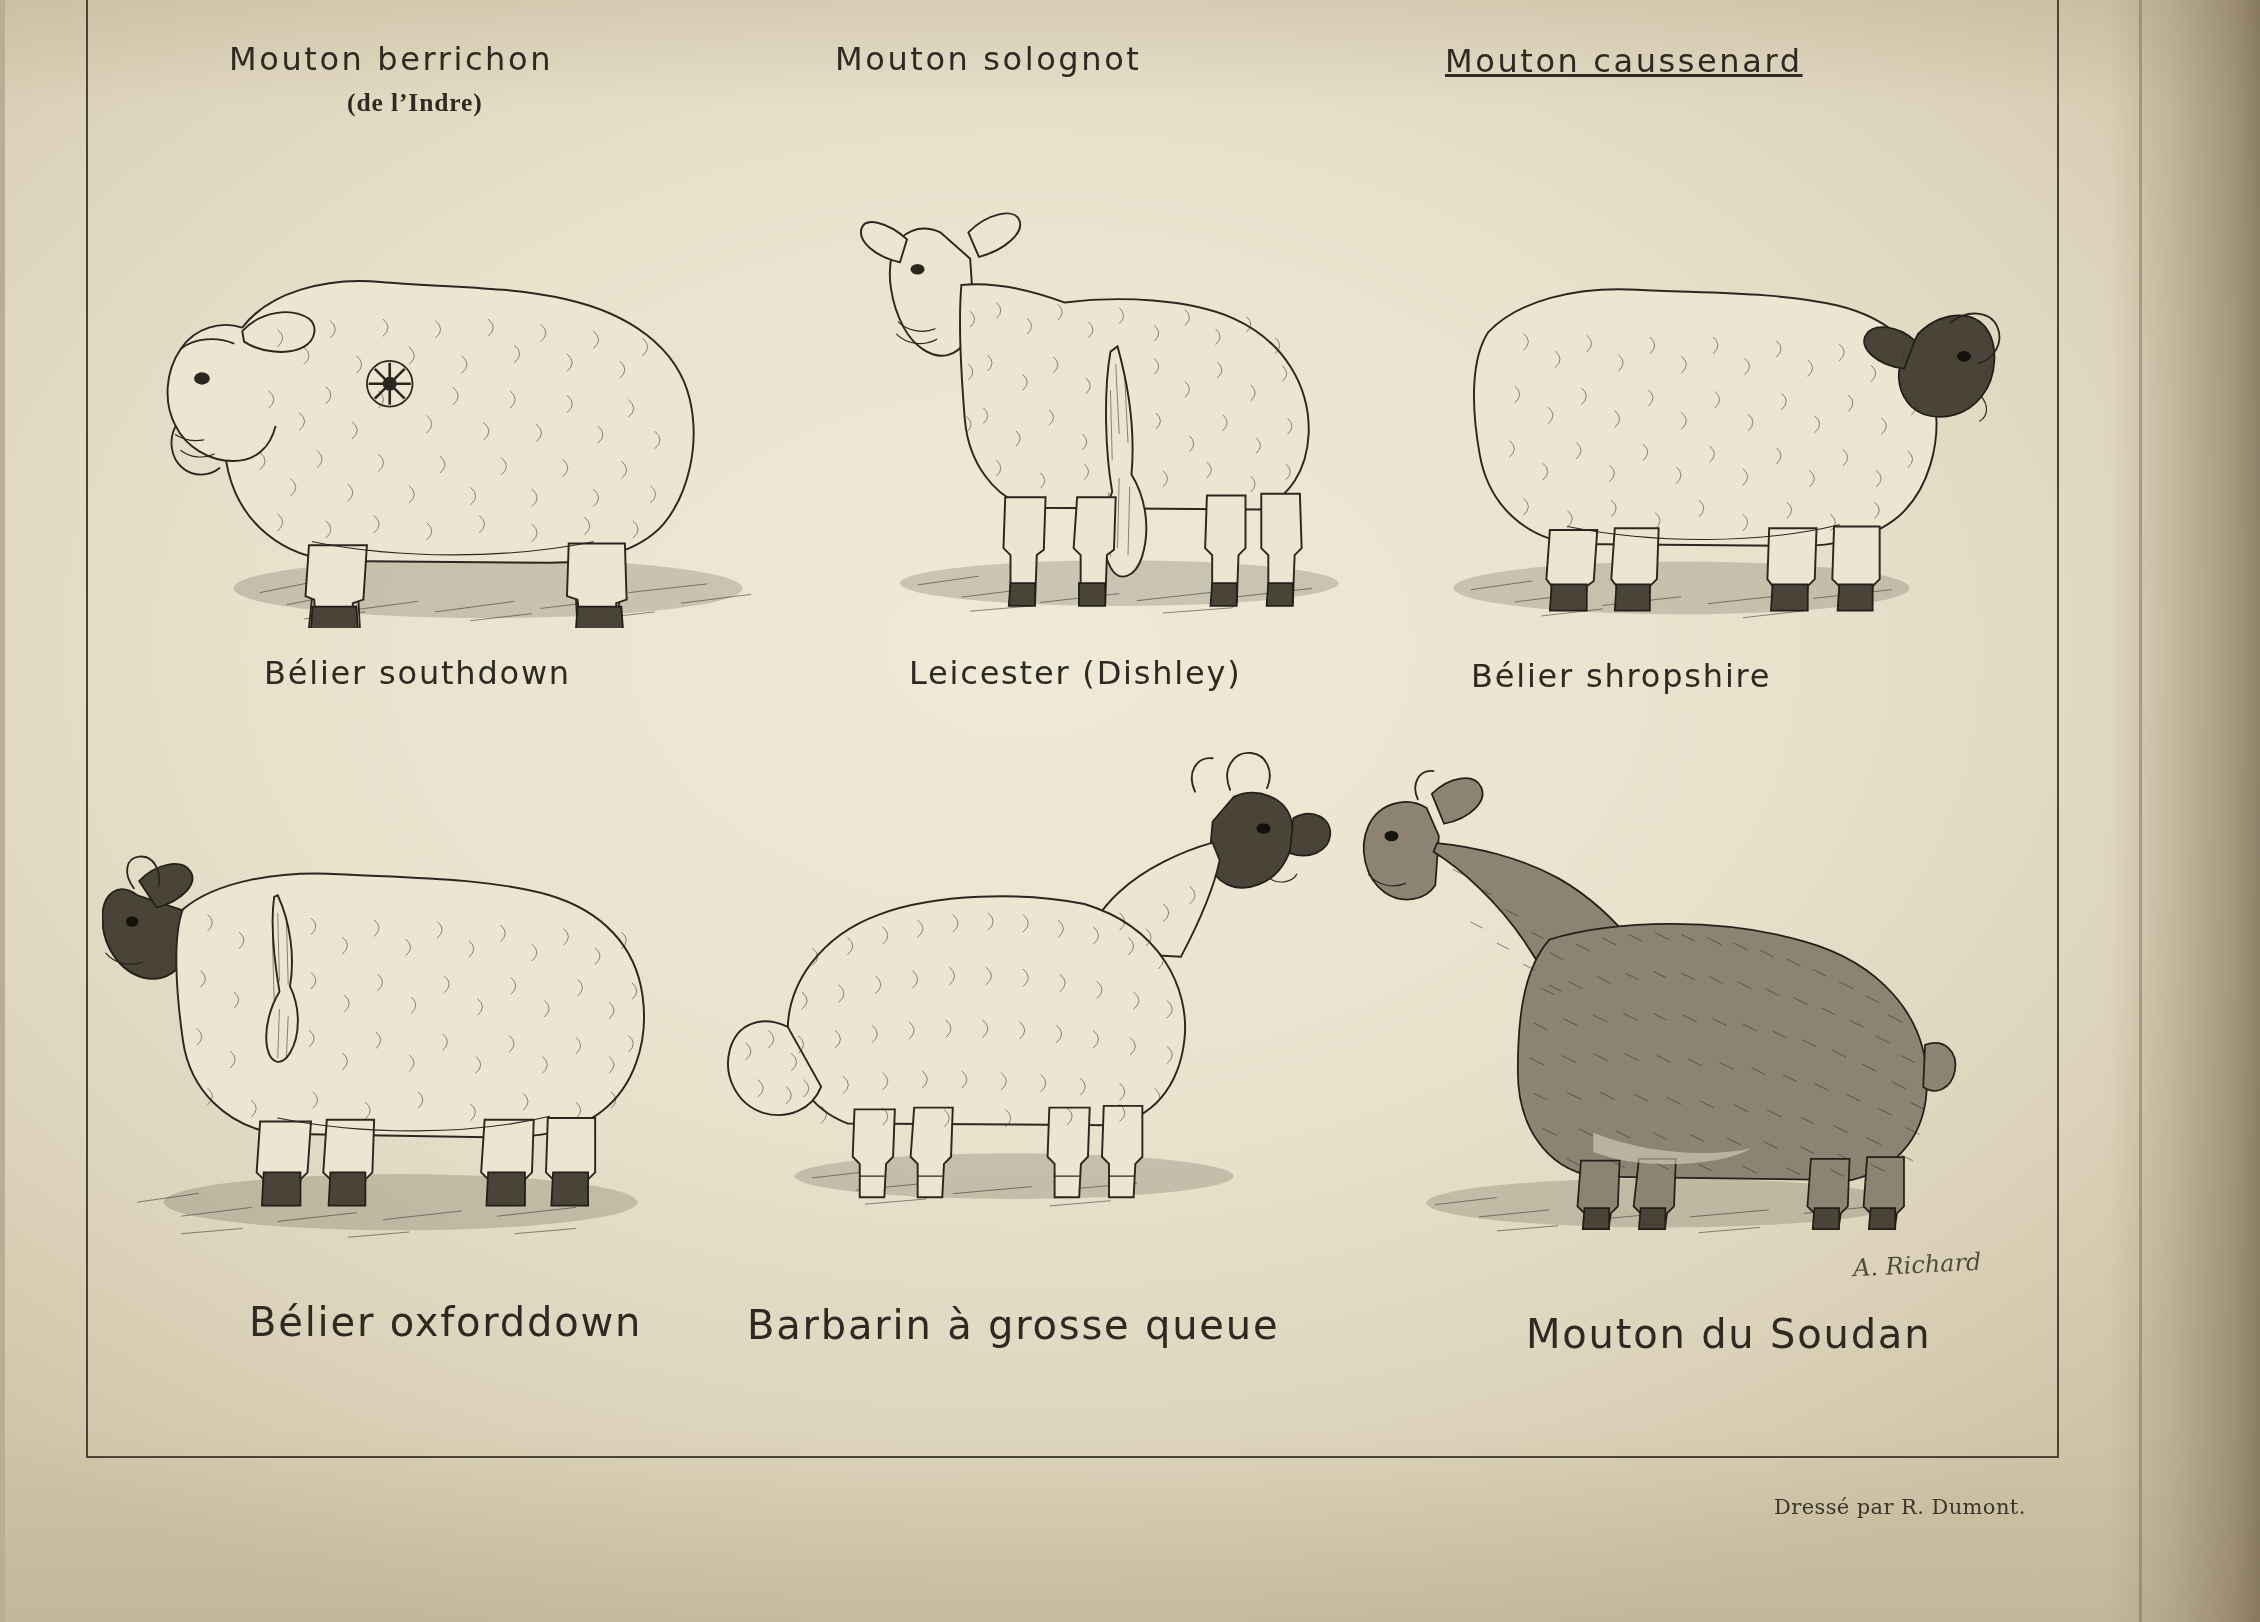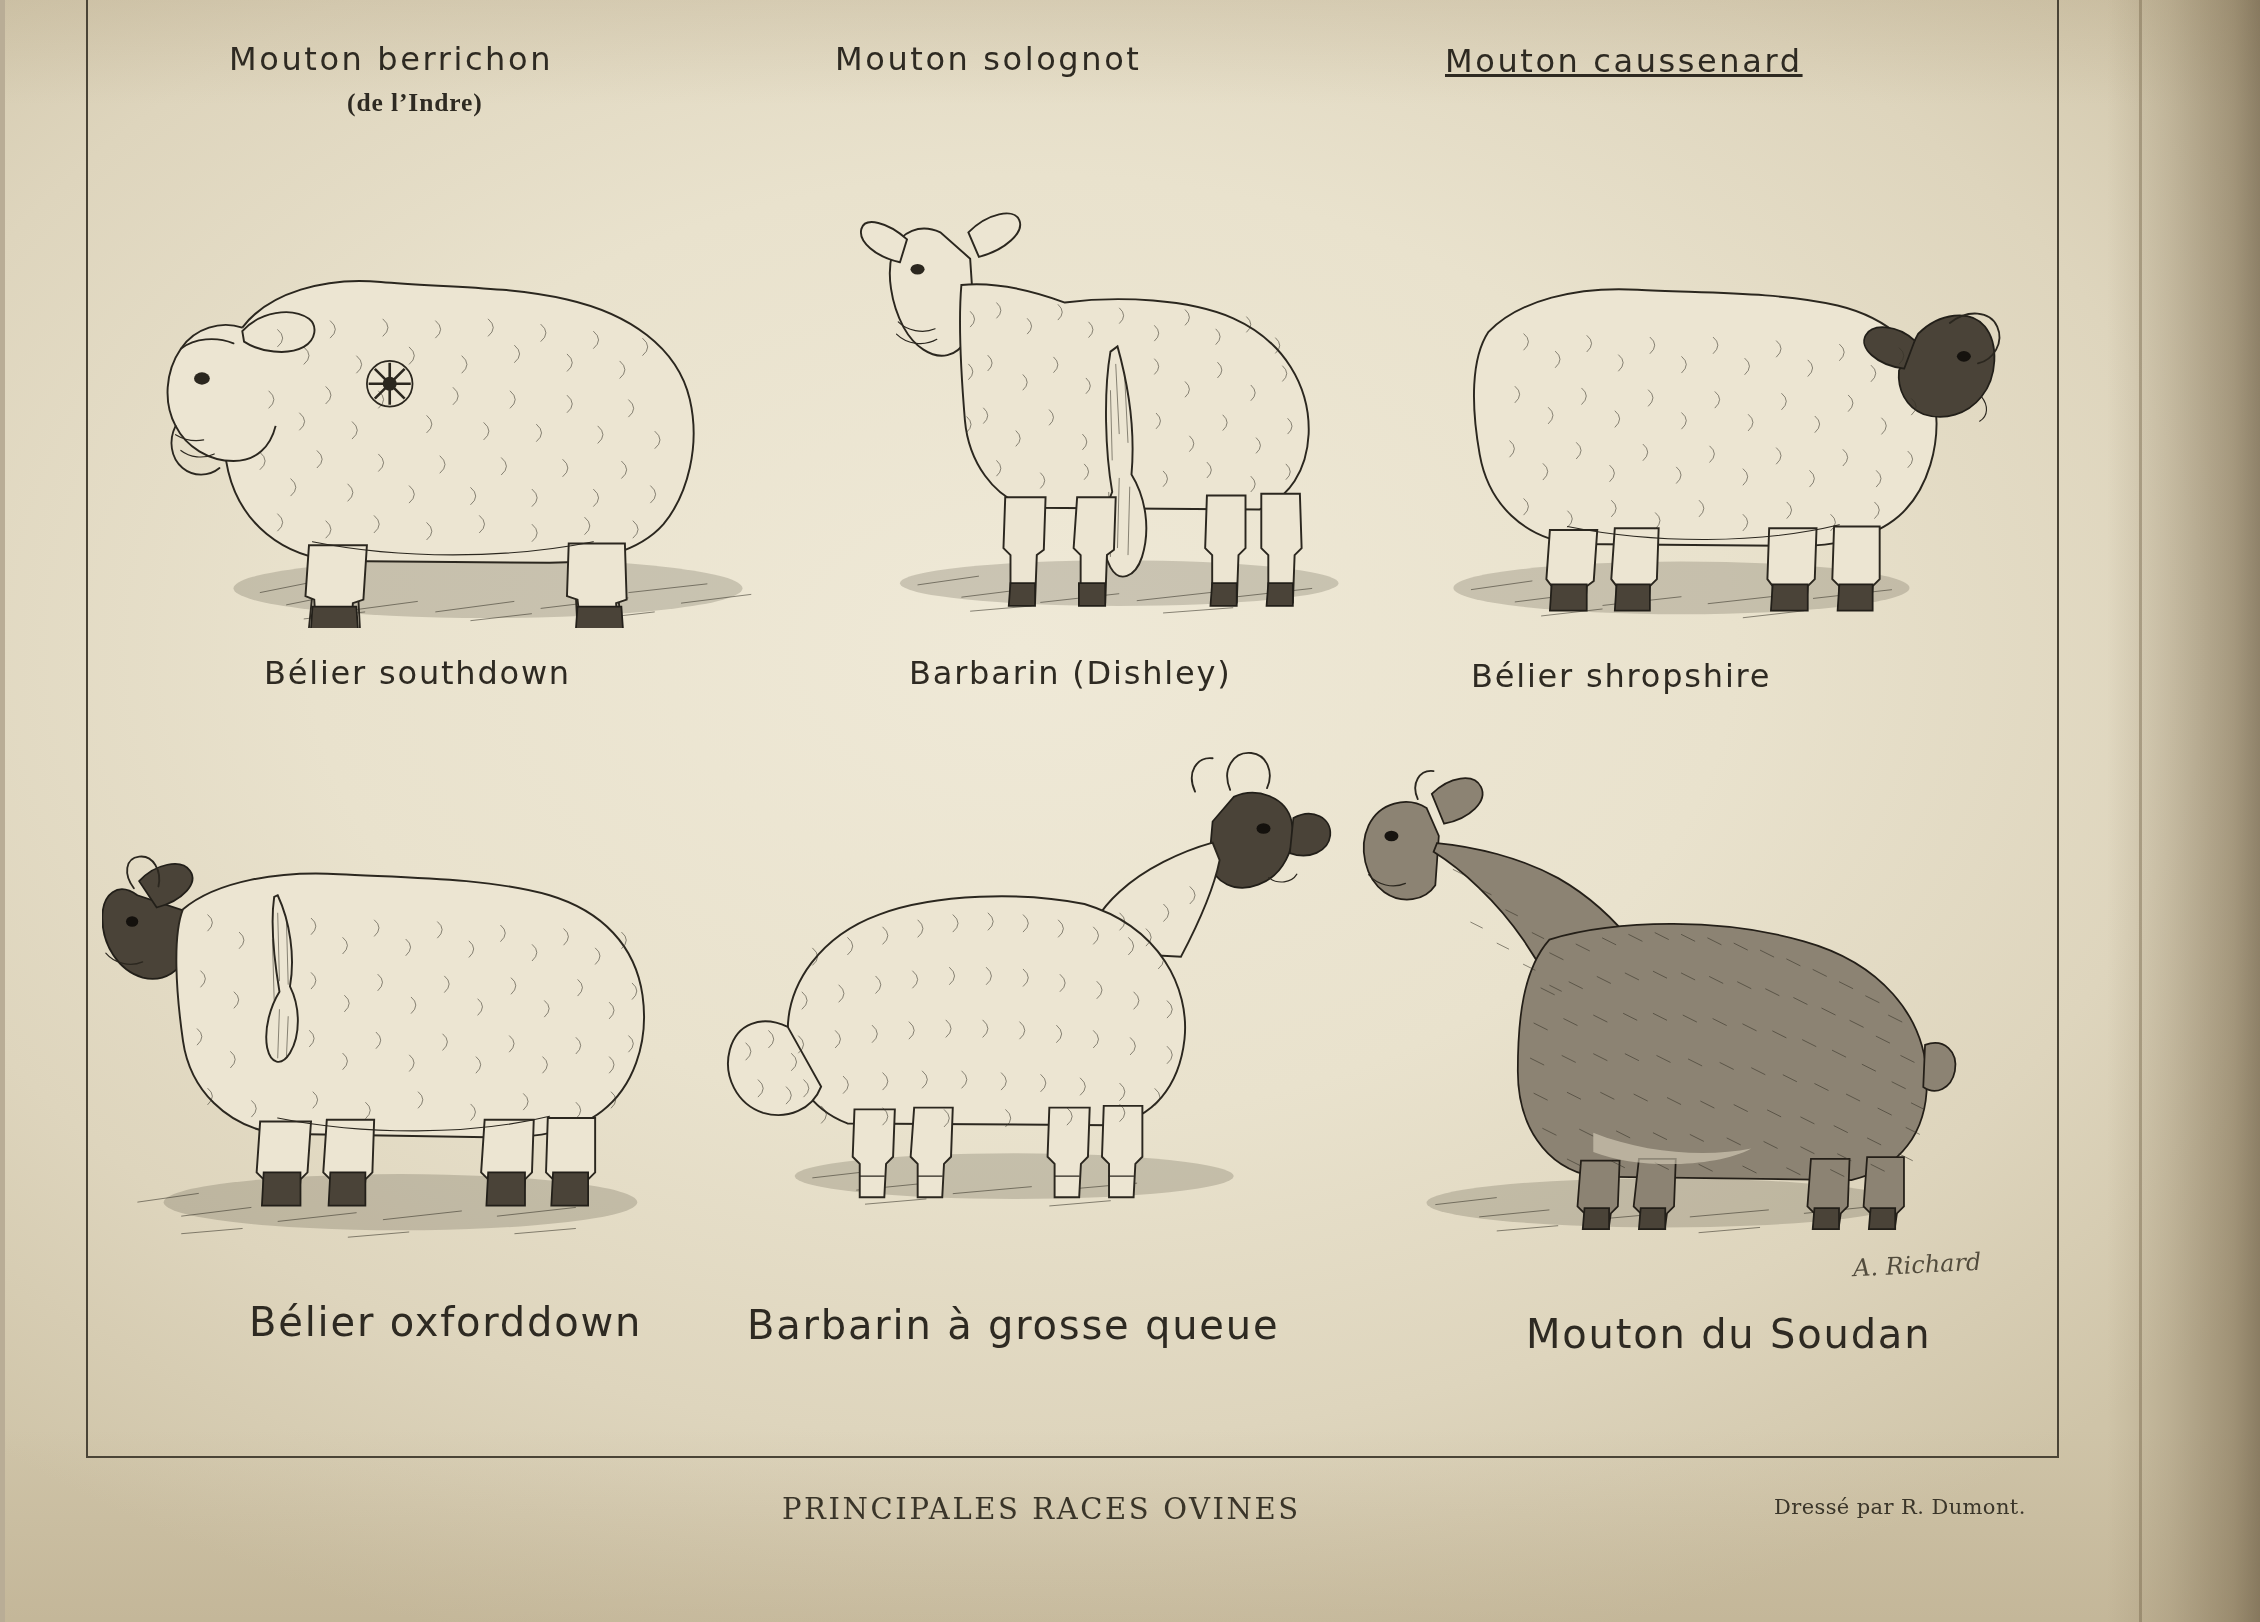--- a/index.html
+++ b/index.html
@@ -270,21 +270,21 @@
                  M140 210 q11 9 0 19 M178 234 q11 9 0 19 M216 212 q11 9 0 19 M254 238 q11 9 0 19 M292 214 q11 9 0 19 M330 240 q11 9 0 19 M368 216 q11 9 0 19 M406 242 q11 9 0 19 M444 218 q11 9 0 19 M482 244 q11 9 0 19 M520 220 q11 9 0 19 M558 246 q11 9 0 19 M592 224 q11 9 0 19
                  M134 272 q11 9 0 19 M172 298 q11 9 0 19 M210 274 q11 9 0 19 M248 300 q11 9 0 19 M286 276 q11 9 0 19 M324 302 q11 9 0 19 M362 278 q11 9 0 19 M400 304 q11 9 0 19 M438 280 q11 9 0 19 M476 306 q11 9 0 19 M514 282 q11 9 0 19 M552 306 q11 9 0 19 M588 284 q11 9 0 19
                  M150 338 q11 9 0 19 M200 352 q11 9 0 19 M250 340 q11 9 0 19 M300 354 q11 9 0 19 M350 340 q11 9 0 19 M400 356 q11 9 0 19 M450 342 q11 9 0 19 M500 356 q11 9 0 19 M550 342 q11 9 0 19"></path>
       </g>
       <path class="ink-thin" d="M200 370 C300 390 420 390 510 368"></path>
     </svg>
   </div>
 
   <div class="caption cap-mid" style="left:259px; top:654px;">Bélier southdown</div>
 
-  <div class="caption cap-mid" style="left:904px; top:654px;">Barbarin (Dishley)</div>
+  <div class="caption cap-mid" style="left:904px; top:654px;">Leicester (Dishley)</div>
 
   <div class="caption cap-mid" style="left:1466px; top:657px;">Bélier shropshire</div>
 
   <div class="fig" style="left:97px; top:790px;">
     <svg width="632" height="456" viewBox="0 0 720 520">
       <ellipse class="shadow" cx="340" cy="470" rx="270" ry="32"></ellipse>
       <g class="hatch">
         <path d="M40 470 L110 460 M90 486 L170 476 M200 492 L290 482 M320 490 L410 480 M450 486 L540 476 M90 506 L160 500 M280 510 L350 504 M470 506 L540 500"></path>
       </g>
 
@@ -409,19 +409,18 @@
   </div>
 
   <div id="signature">A. Richard</div>
 
   <div class="caption cap-bot" style="left:244px; top:1299px;">Bélier  oxforddown</div>
 
   <div class="caption cap-bot" style="left:742px; top:1302px;">Barbarin à grosse queue</div>
 
   <div class="caption cap-bot" style="left:1521px; top:1311px;">Mouton du Soudan</div>
 
-  <div id="plate-title">PRINCIPALES RACES OVINES</div>
   <div id="credit">Dressé par R. Dumont.</div>
 
   <div id="edge-line"></div>
   <div id="gutter"></div>
 </div>
 
 
 </body></html>

